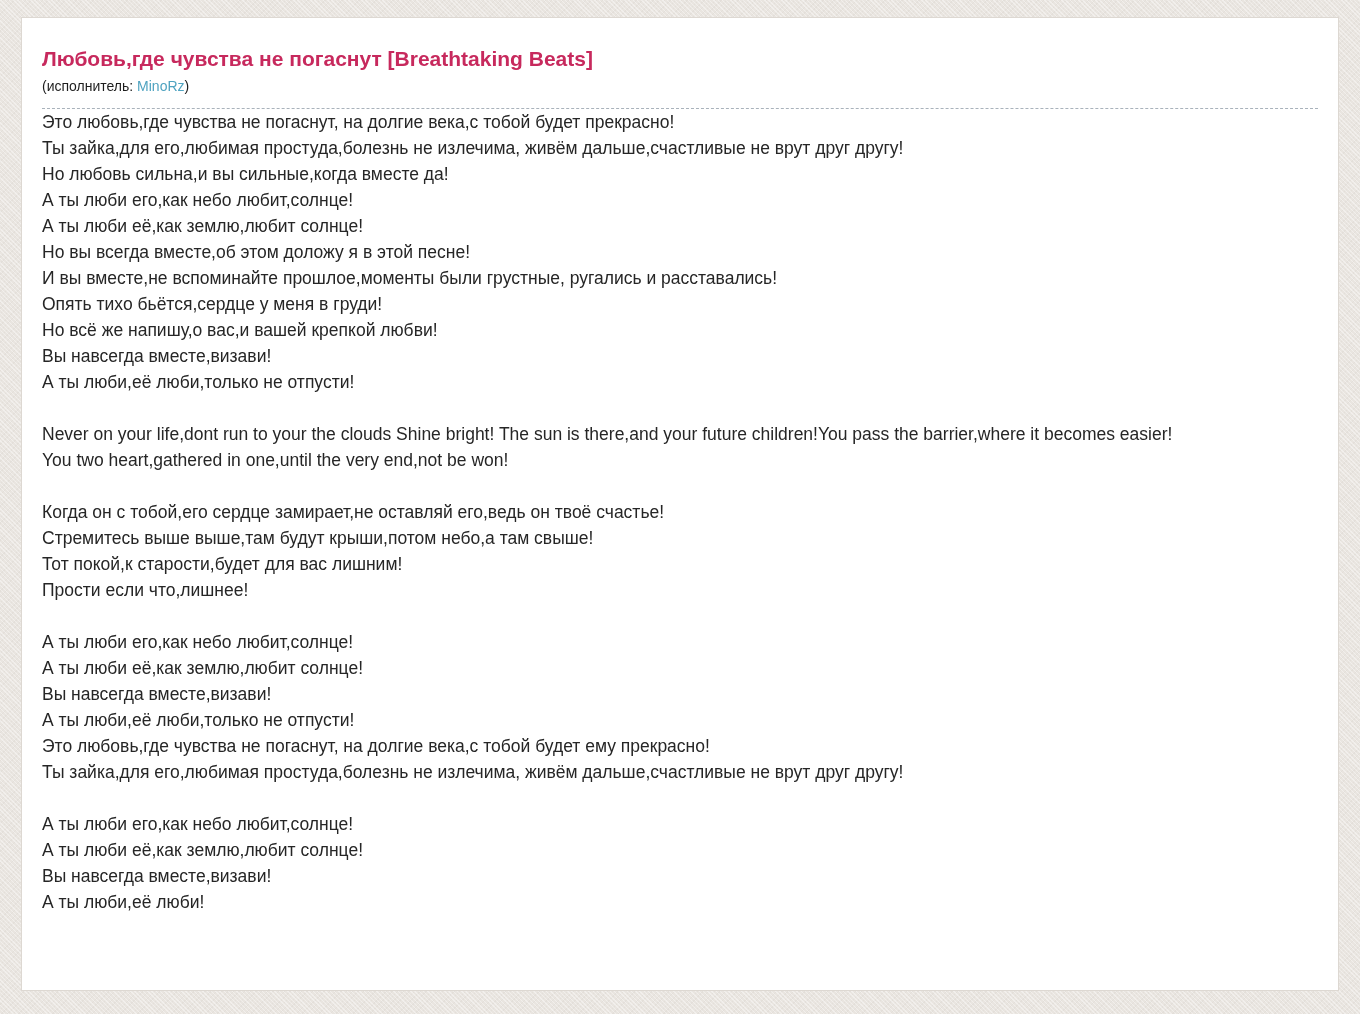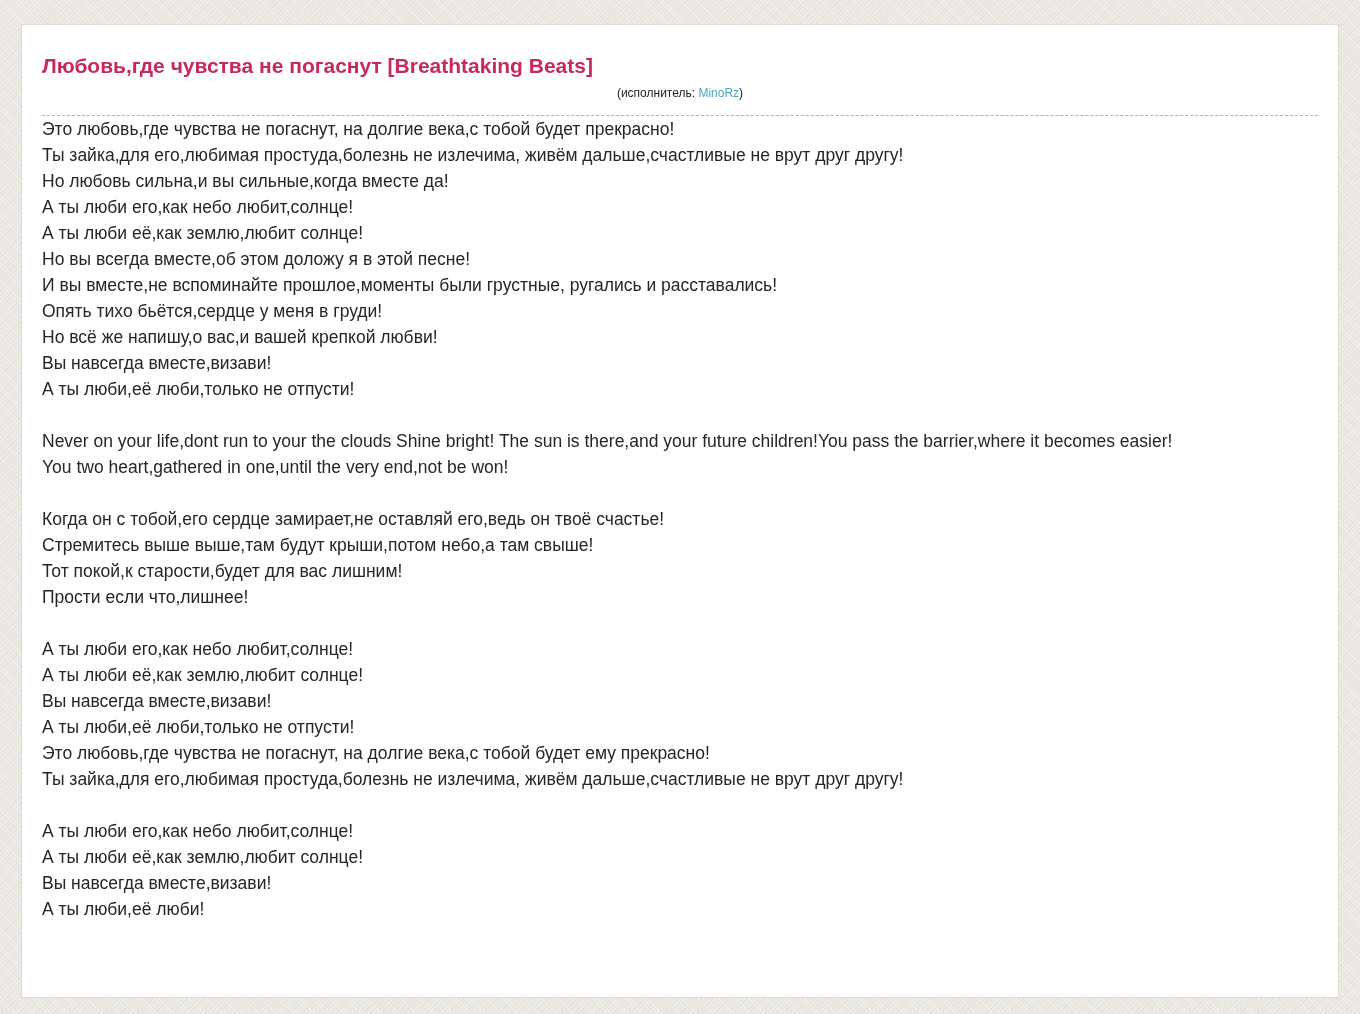--- a/index.html
+++ b/index.html
@@ -15,47 +15,46 @@
     background-color: #e9e5e0;
     background-image:
       repeating-linear-gradient(45deg, rgba(255,255,255,0.40) 0 1px, transparent 1px 3px),
       repeating-linear-gradient(-45deg, rgba(120,110,100,0.05) 0 1px, transparent 1px 4px);
     position: relative;
   }
 
   .content-box {
     position: absolute;
     left: 21px;
-    top: 24px;
+    top: 17px;
     width: 1318px;
     height: 974px;
     background: #ffffff;
     border: 1px solid #ddd8d2;
   }
 
   .inner {
     padding: 28px 20px 0 20px;
   }
 
   .song-title {
     color: #c7295d;
     font-size: 21px;
     font-weight: bold;
     line-height: 26px;
     white-space: nowrap;
   }
 
   .artist-line {
     margin-top: 4px;
-    font-size: 12px;
+    font-size: 14px;
     color: #1d1d1d;
     line-height: 20px;
     padding-bottom: 12px;
     border-bottom: 1px dashed #a9b2bb;
-    text-align: center;
   }
 
   .artist-link {
     color: #4fa3c0;
     text-decoration: none;
     cursor: pointer;
   }
 
   .lyrics {
     font-size: 17.5px;

